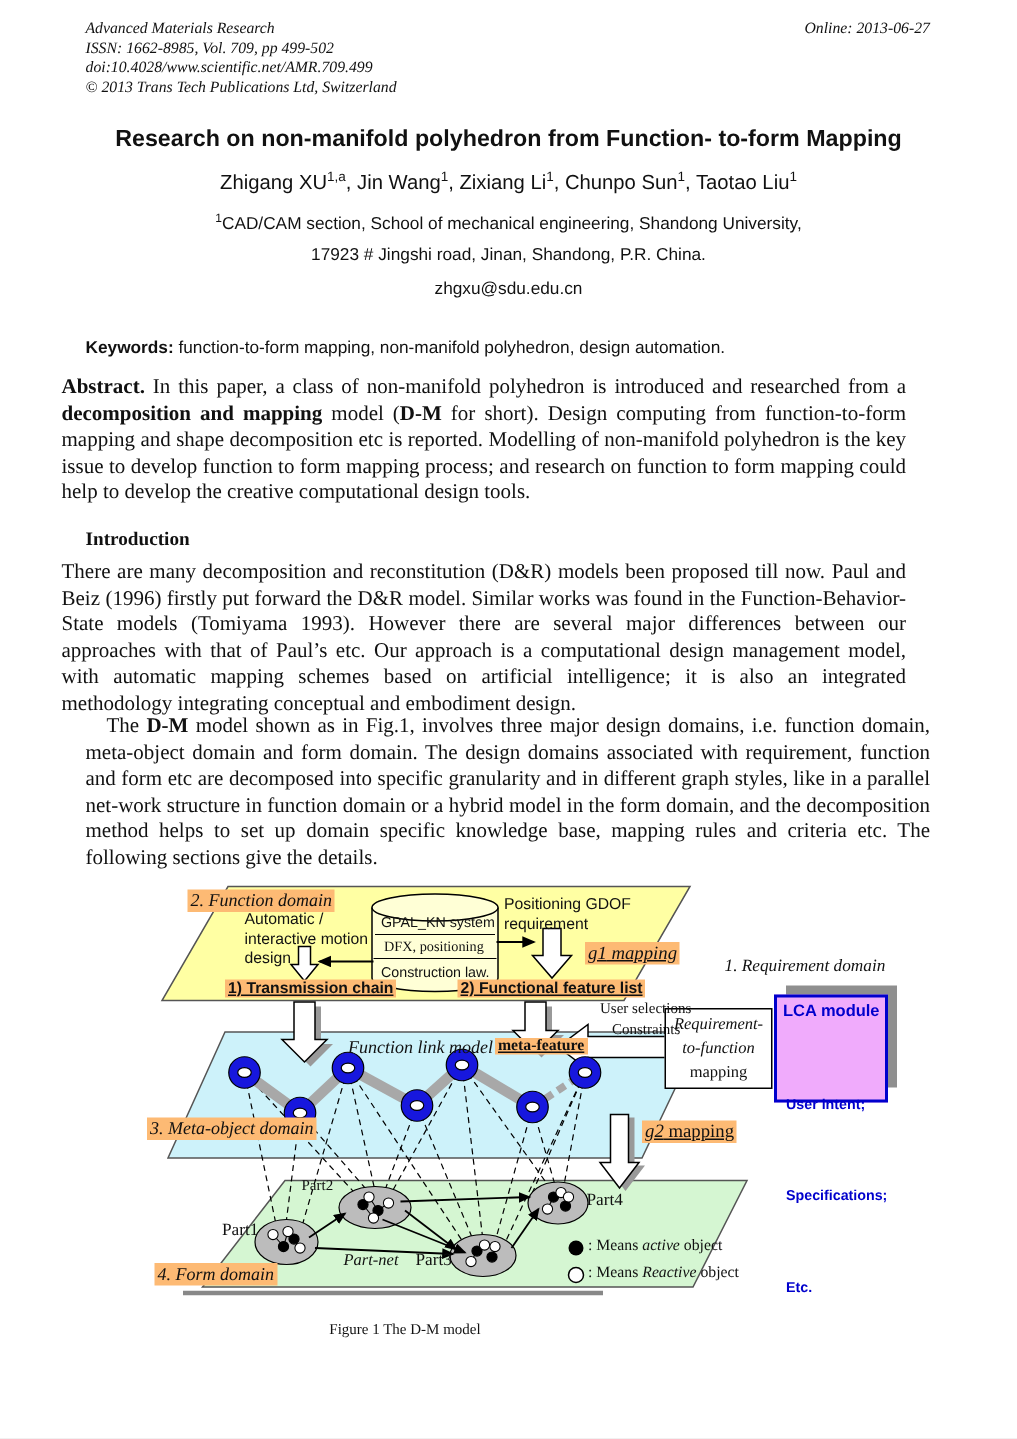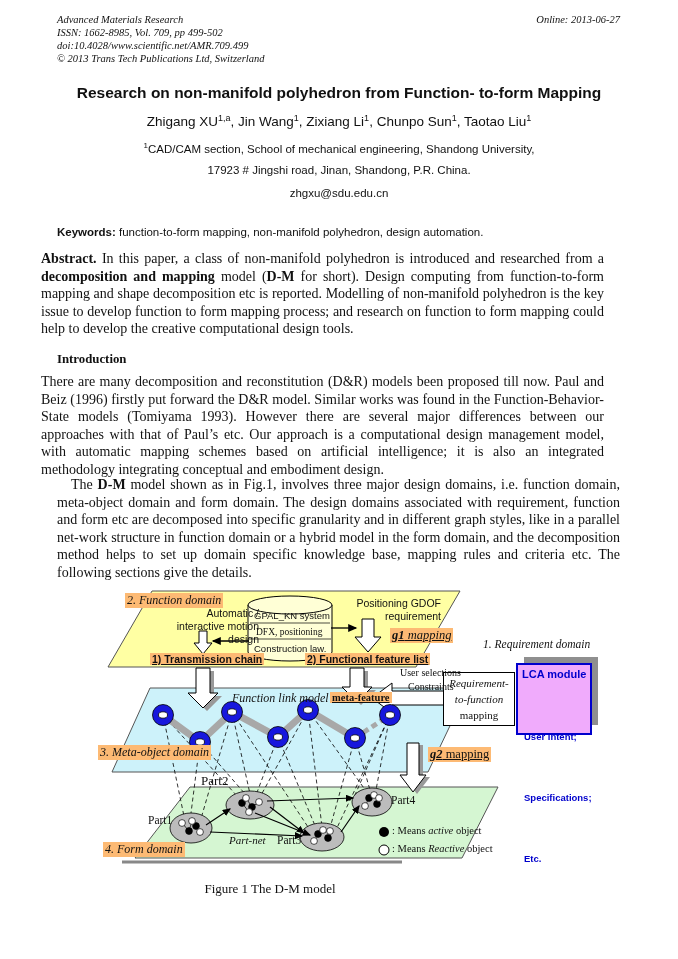--- a/index.html
+++ b/index.html
@@ -35,33 +35,33 @@
   
   .fig{position:absolute;left:0;top:585px;width:678px;height:330px;}
   .fig svg{position:absolute;left:0;top:0;}
   .flbl{position:absolute;font-size:12px;white-space:nowrap;}
   .it{font-style:italic;}
   .wbg{background:#fdba74;padding:0 2px;}
   .sans{font-family:"Liberation Sans",sans-serif;}
   .small{font-size:10.5px;}
   .bold-ul{font-weight:bold;text-decoration:underline;}
   .gmap{font-size:12.5px;text-decoration:underline;}
-  .gmap .g{font-weight:bold;font-style:italic;}
-  .two-line{white-space:normal;text-align:right;line-height:13px;}
+  .gmap .g{font-weight:normal;font-style:italic;}
+  .two-line{white-space:normal;text-align:left;line-height:13px;}
   .cyl-t{position:absolute;font-family:"Liberation Sans",sans-serif;font-size:9.5px;white-space:nowrap;}
   .rtf-box{position:absolute;left:443px;top:87px;width:70px;height:50px;background:#fff;border:1px solid #000;
            text-align:center;font-size:11px;line-height:16px;padding-top:2px;}
   .lca-shadow{position:absolute;left:524px;top:72px;width:74px;height:68px;background:#8f8f8f;}
   .lca{position:absolute;left:516px;top:78px;width:72px;height:68px;background:#f0abfc;border:2px solid #0000cc;
        font-family:"Liberation Sans",sans-serif;color:#0000cc;font-weight:bold;}
   .lca .t{font-size:11px;padding:3px 0 2px 4px;}
   .lca .l{font-size:9.5px;padding-left:6px;line-height:13px;margin-top:48px;}
   .usel{position:absolute;font-size:10px;white-space:nowrap;}
   .legend{position:absolute;font-size:10.5px;white-space:nowrap;}
-  .caption{position:absolute;left:0;top:296px;width:540px;text-align:center;font-size:13px;}
+  .caption{position:absolute;left:0;top:296px;width:540px;text-align:center;font-size:10px;}
 </style>
 </head>
 <body>
 
 <div class="page">
 
   <div class="hdr">
     <div class="left">
       <div>Advanced Materials Research</div>
       <div>ISSN: 1662-8985, Vol. 709, pp 499-502</div>
@@ -259,21 +259,21 @@
     </div>
     <div class="usel" style="left:400px;top:82px;">User selections</div>
     <div class="usel" style="left:408px;top:96px;">Constraints</div>
 
     <div class="flbl it" style="left:232px;top:106px;">Function link model</div>
     <div class="flbl bold-ul wbg" style="left:330px;top:107px;font-size:10.5px;">meta-feature</div>
     <div class="flbl it wbg" style="left:98px;top:160px;">3. Meta-object domain</div>
     <div class="flbl gmap wbg" style="left:428px;top:162px;"><span class="g">g2</span><span> mapping</span></div>
 
     <div class="flbl" style="left:148px;top:229px;font-size:11.5px;">Part1</div>
-    <div class="flbl" style="left:201px;top:188px;font-size:13px;">Part2</div>
+    <div class="flbl" style="left:201px;top:200px;font-size:10px;">Part2</div>
     <div class="flbl" style="left:277px;top:249px;font-size:11.5px;">Part3</div>
     <div class="flbl" style="left:391px;top:209px;font-size:11.5px;">Part4</div>
     <div class="flbl it" style="left:229px;top:249px;font-size:11px;">Part-net</div>
     <div class="flbl it wbg" style="left:103px;top:257px;">4. Form domain</div>
 
     <div class="legend" style="left:392px;top:240px;"><span>: Means </span><span class="it">active</span><span> object</span></div>
     <div class="legend" style="left:392px;top:258px;"><span>: Means </span><span class="it">Reactive</span><span> object</span></div>
 
     <div class="caption">Figure 1 The D-M model</div>
   </div>

